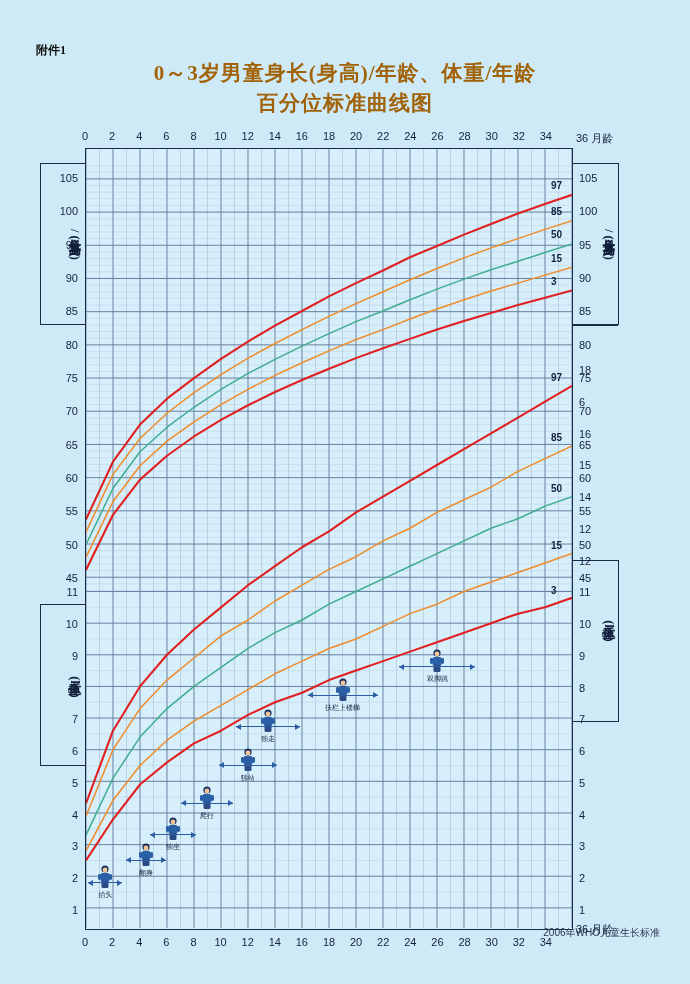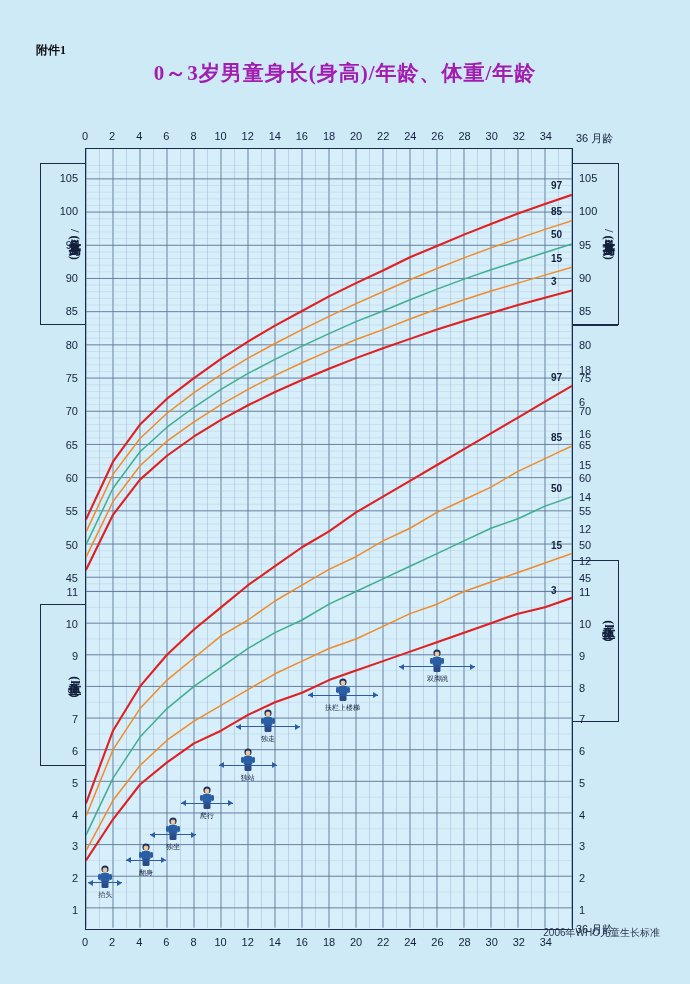--- a/index.html
+++ b/index.html
@@ -10,21 +10,21 @@
     position:relative;
     overflow:hidden;
   }
   .attach{
     position:absolute;left:36px;top:42px;
     font-size:12px;color:#111;font-weight:bold;
     font-family:"Liberation Serif", serif;
   }
   .title{
     position:absolute;left:0;top:58px;width:690px;
-    text-align:center;color:#a21caf;
+    text-align:center;color:#a16207;
     font-family:"Liberation Serif", serif;
     font-weight:bold;
   }
   .title .l1{font-size:21px;letter-spacing:1px;line-height:30px;}
   .title .l2{font-size:21px;letter-spacing:1px;line-height:30px;}
 
   
   #plot{
     position:absolute;
     left:85px;top:148px;
@@ -74,20 +74,21 @@
   .ms-arrow:before{left:0;border-right:5px solid #2a5fa5;}
   .ms-arrow:after{right:0;border-left:5px solid #2a5fa5;}
 </style>
 </head>
 <body>
 
 <div class="attach">附件1</div>
 
 <div class="title">
   <div class="l1">0～3岁男童身长(身高)/年龄、体重/年龄</div>
+  <div class="l2">百分位标准曲线图</div>
 </div>
 
 <div class="monthlab" style="left:576px;top:131px;">36 月龄</div>
 <div class="monthlab" style="left:576px;top:922px;">36 月龄</div>
 
 <div class="boxline" style="left:40px;top:163px;width:45px;height:160px;border-right:none;"></div>
 <div class="vlabel" style="left:44px;top:178px;width:38px;height:132px;">身长/身高 (cm)</div>
 
 <div class="boxline" style="left:40px;top:604px;width:45px;height:160px;border-right:none;"></div>
 <div class="vlabel" style="left:44px;top:628px;width:38px;height:115px;">体重 (kg)</div>

